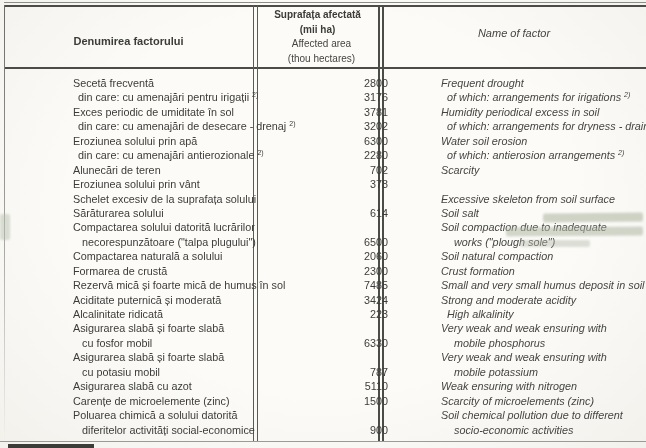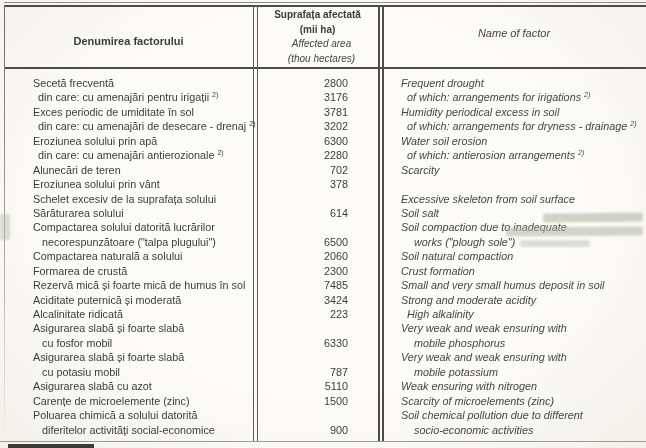--- a/index.html
+++ b/index.html
@@ -10,24 +10,24 @@
     background:radial-gradient(ellipse at 50% 45%, #fcfbf8 55%, #f2f1ec 100%);
   }
   
   .hline,.vline{position:absolute;background:#4b4b47;}
   
   .hdr{position:absolute;display:flex;align-items:center;justify-content:center;text-align:center;}
   .hdr-col1{left:4px;top:0;width:249px;height:66px;font-weight:bold;font-size:11px;margin-top:8px;}
   .hdr-col2{left:257px;top:8px;width:121px;flex-direction:column;font-size:10px;line-height:14.6px;}
   .hdr-col3{left:382px;top:0;width:264px;height:66px;font-style:italic;font-size:11px;color:#454543;}
   .bold{font-weight:bold;}
-  .ital{font-style:italic;font-weight:normal;color:#454543;margin-left:8px;}
+  .ital{font-weight:normal;color:#454543;margin-left:8px;}
   
   #tbody{position:absolute;left:0;top:76px;width:646px;}
-  .row{position:relative;height:14.45px;font-size:10.8px;line-height:14.45px;white-space:nowrap;}
+  .row{position:relative;height:14.45px;font-size:10.8px;line-height:14.45px;white-space:nowrap;margin-left:40px;}
   .c-ro{position:absolute;left:33px;width:219px;overflow:hidden;}
   .c-val{position:absolute;left:257px;width:91px;text-align:right;}
   .c-en{position:absolute;left:401px;width:245px;font-style:italic;color:#454543;overflow:hidden;}
   .ind1{padding-left:5px;}
   .ind2{padding-left:9px;}
   .eind1{padding-left:6px;}
   .eind2{padding-left:13px;}
   sup{font-size:7px;line-height:0;margin-left:3px;}
   
   .bleed{position:absolute;filter:blur(1.3px);opacity:.55;border-radius:2px;}

